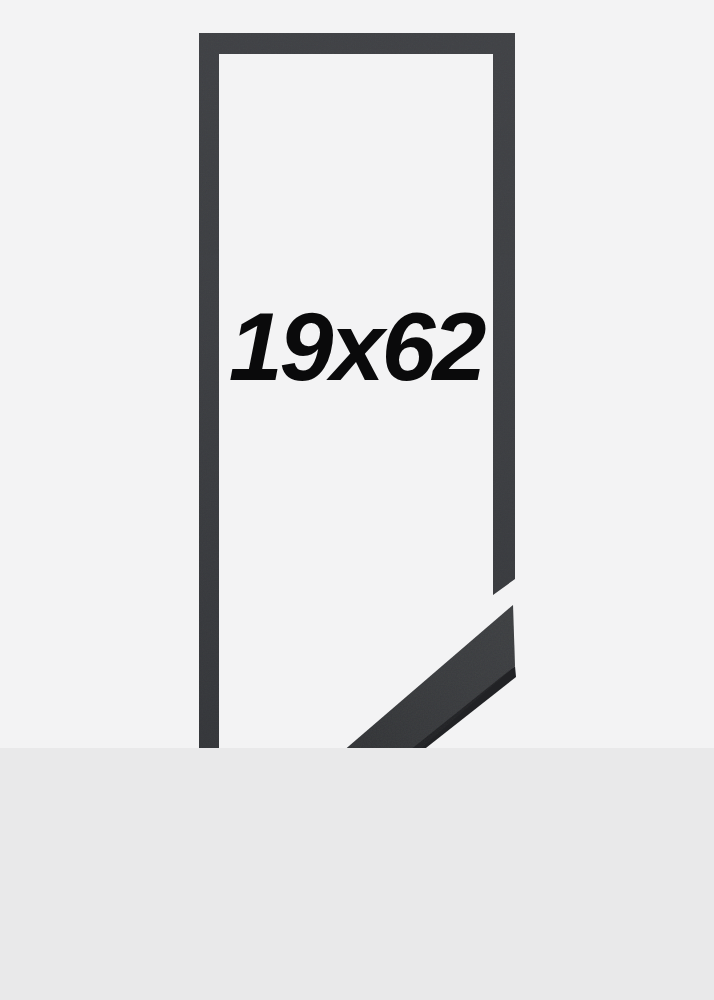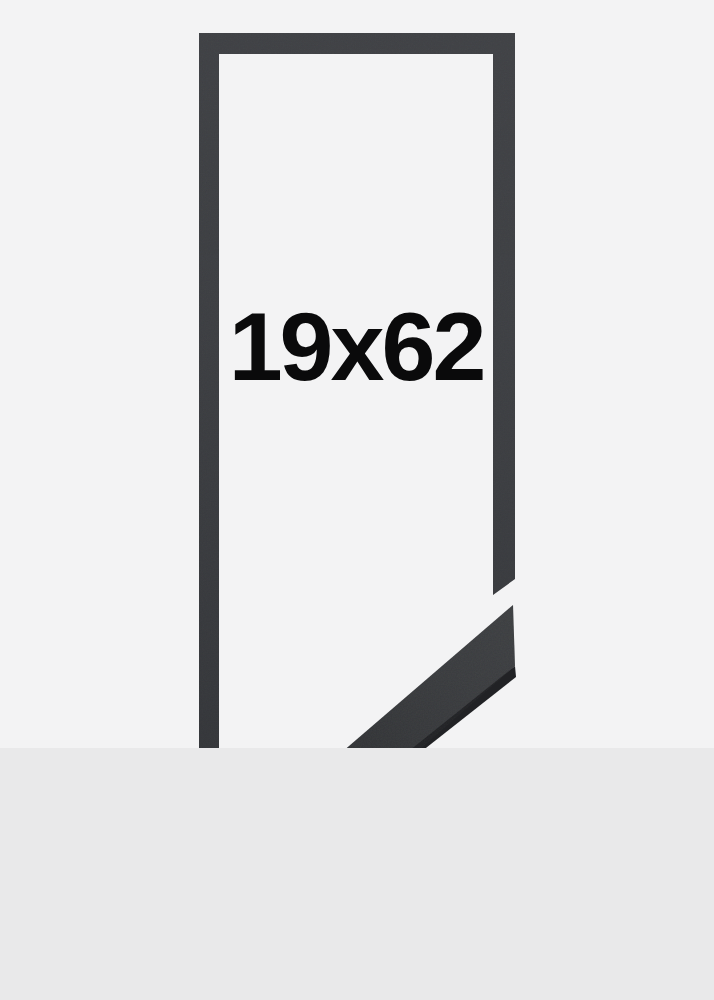--- a/index.html
+++ b/index.html
@@ -7,20 +7,21 @@
     padding: 0;
     background: #e9e9ea;
     font-family: "Liberation Sans", sans-serif;
   }
   .stage {
     position: relative;
     width: 714px;
     height: 748px;
     overflow: hidden;
     background: #f3f3f4;
+    font-style: italic;
   }
   .stage svg {
     position: absolute;
     left: 0;
     top: 0;
     display: block;
   }
   .size-label {
     position: absolute;
     left: 356px;

